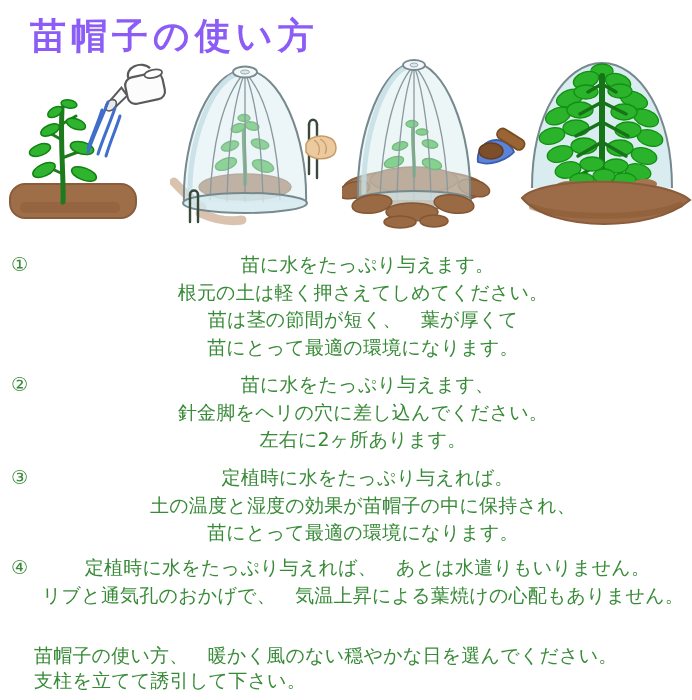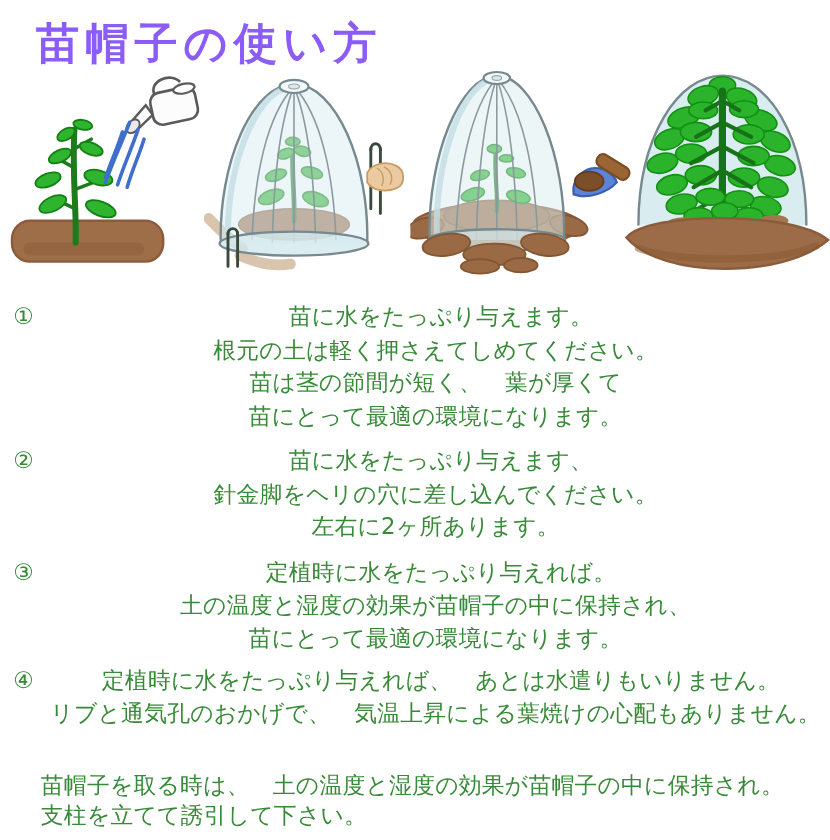--- a/index.html
+++ b/index.html
@@ -258,17 +258,17 @@
 
   <div class="step step4">
     <span class="marker">④</span>
     <div class="lines">
       <div class="line">定植時に水をたっぷり与えれば、　あとは水遣りもいりません。</div>
       <div class="line">リブと通気孔のおかげで、　気温上昇による葉焼けの心配もありません。</div>
     </div>
   </div>
 
   <div class="footer-note">
-    <div class="line">苗帽子を取る時は、　土の温度と湿度の効果が苗帽子の中に保持され。</div>
+    <div class="line">苗帽子の使い方、　暖かく風のない穏やかな日を選んでください。</div>
     <div class="line">支柱を立てて誘引して下さい。</div>
   </div>
 
 </div>
 
 </body></html>

